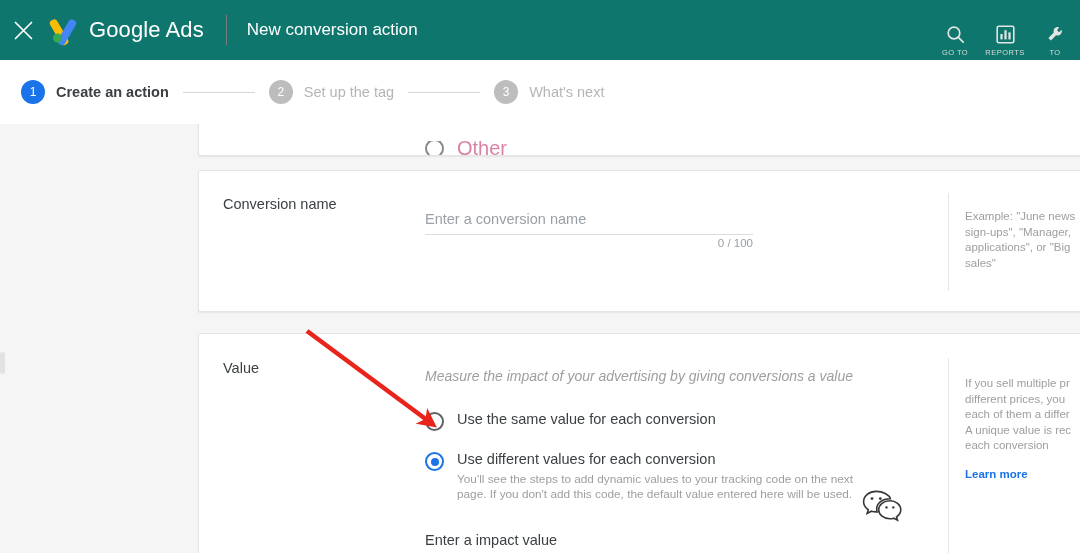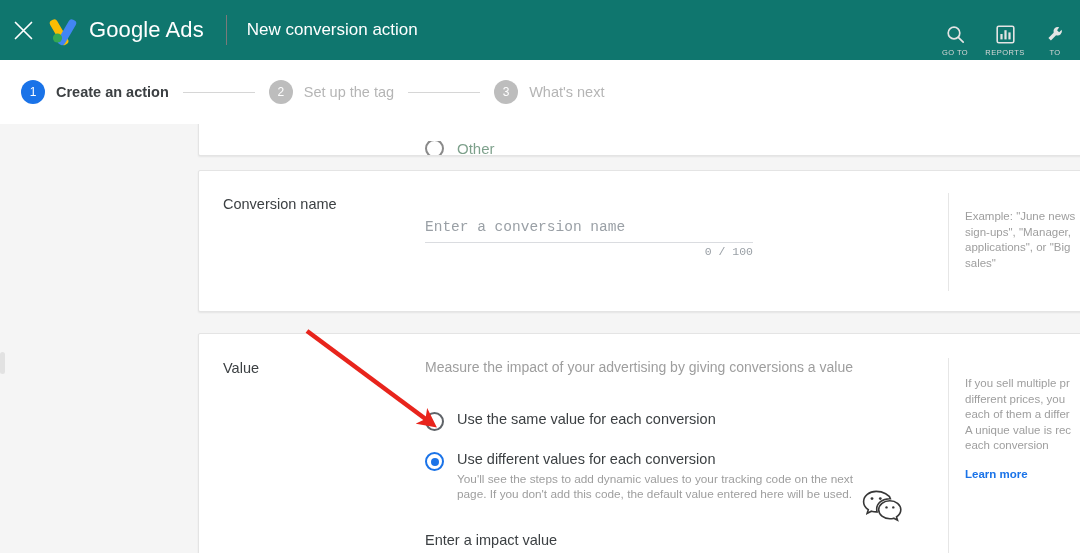--- a/index.html
+++ b/index.html
@@ -278,22 +278,22 @@
     height: 14px;
     overflow: hidden;
   }
   .cut-radio {
     width: 19px; height: 19px;
     border-radius: 50%;
     border: 2px solid #8a8a8a;
     flex: 0 0 auto;
   }
   .cut-radio-text {
-    font-size: 15px;
-    color: #14532d;
+    font-size: 20px;
+    color: #be185d;
     opacity: .55;
     white-space: nowrap;
   }
 
   
   .arrow-layer {
     position: absolute;
     top: 0; left: 0;
     width: 1080px; height: 553px;
     pointer-events: none;
@@ -434,21 +434,21 @@
           <div class="cut-radio-text">Other</div>
         </div>
       </div>
     </div>
 
     <div class="card card-name">
       <div class="card-inner">
 
         <div class="section-label" style="top:25px;">Conversion name</div>
 
-        <div class="field-col" style="top:48px;font-family:Liberation Mono, monospace;">
+        <div class="field-col" style="top:40px;">
           <div class="mat-input">
             <div class="mat-placeholder">Enter a conversion name</div>
             <div class="char-count">0 / 100</div>
           </div>
         </div>
 
         <div class="helper-divider" style="left:749px; top:22px; height:98px;"></div>
 
         <div class="help-col" style="top:38px;">
           <p>Example: "June news</p>
@@ -458,21 +458,21 @@
         </div>
 
       </div>
     </div>
 
     <div class="card card-value">
       <div class="card-inner">
 
         <div class="section-label" style="top:26px;">Value</div>
 
-        <div class="field-col" style="top:25px;">
+        <div class="field-col" style="top:34px;font-style:italic;">
           <div class="desc-line">Measure the impact of your advertising by giving conversions a value</div>
         </div>
 
         <div class="field-col" style="top:77px;">
           <div class="radio-row">
             <div class="radio off"></div>
             <div class="radio-text">Use the same value for each conversion</div>
           </div>
         </div>
 

